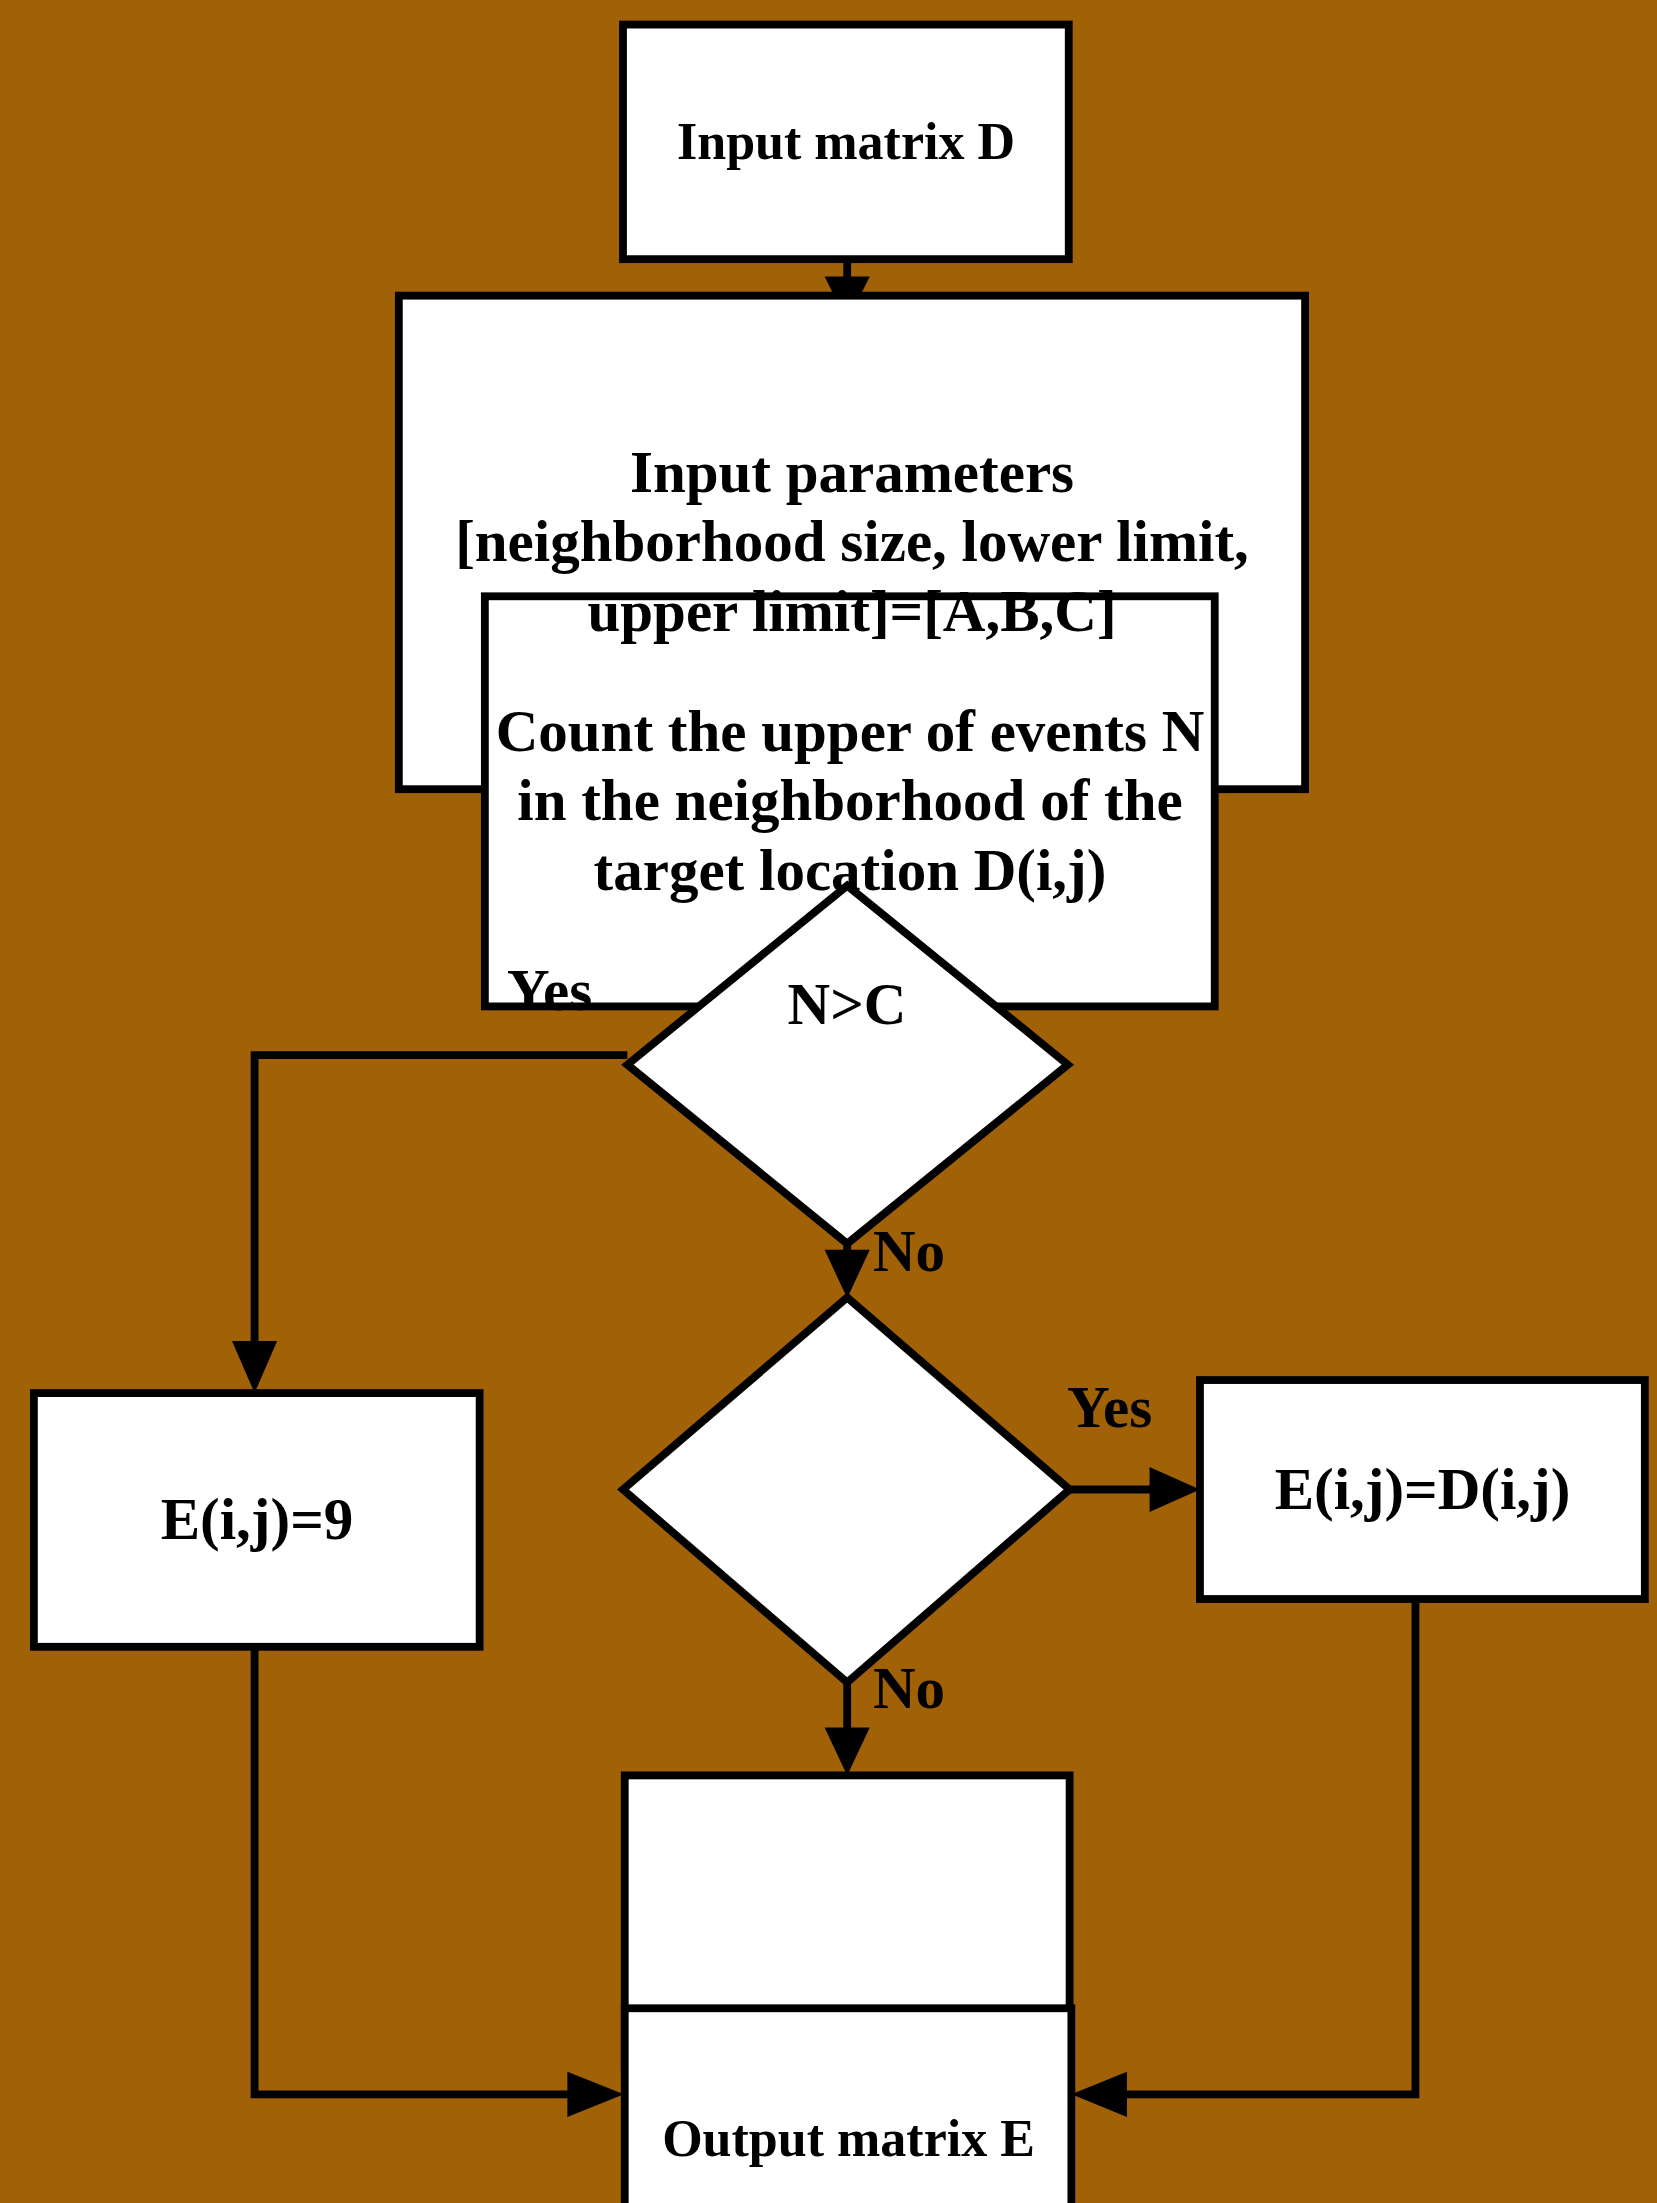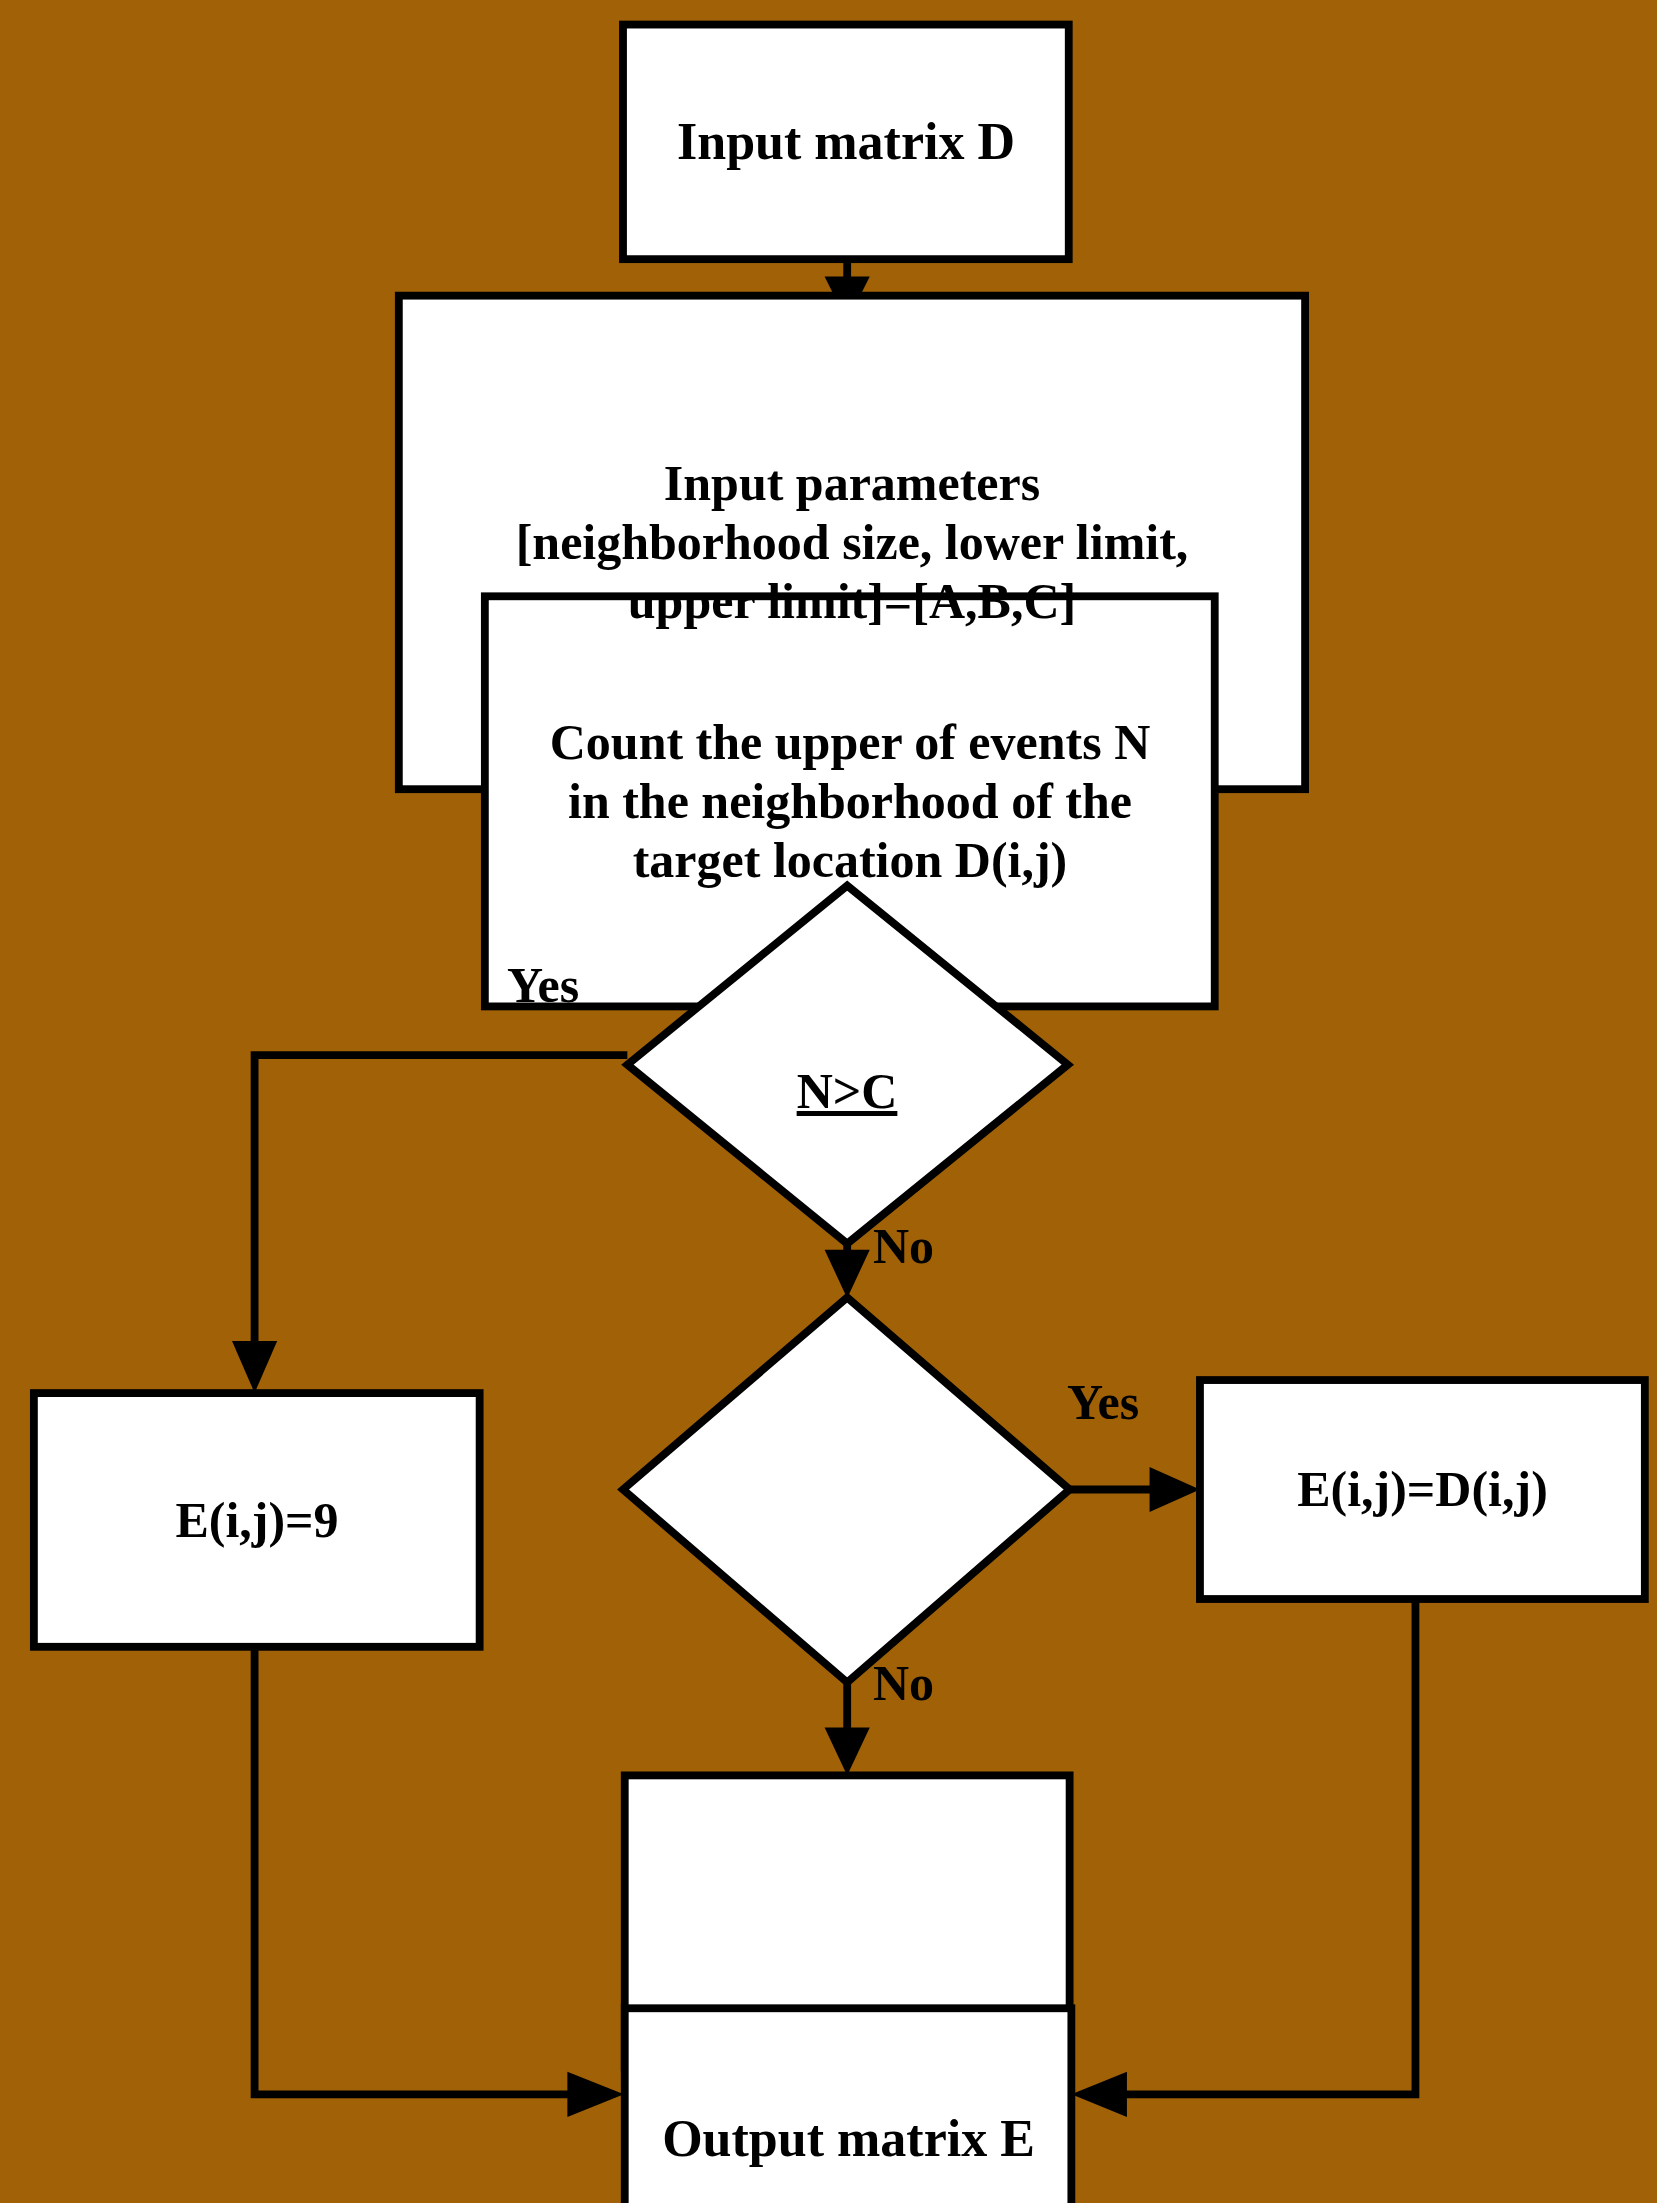--- a/index.html
+++ b/index.html
@@ -54,21 +54,21 @@
   }
   .edge-label {
     position: absolute;
     font-family: "Liberation Serif", "DejaVu Serif", serif;
     font-weight: bold;
     color: #000000;
     white-space: nowrap;
     pointer-events: none;
   }
   .fs-60 { font-size: 52px; }
-  .fs-57 { font-size: 50px; }
+  .fs-57 { font-size: 59px; }
 </style>
 </head>
 <body>
 
 <div id="flowchart-root">
 
   <svg class="fc" viewBox="0 0 1907 2536" xmlns="http://www.w3.org/2000/svg">
 
     <g>
       <path class="conn" d="M 975 298 L 975 320"></path>
@@ -144,21 +144,21 @@
   <div class="node-label fs-60" style="left:623px; top:24px; width:446px; height:235px;">Input matrix D</div>
 
   <div class="node-label fs-57" style="left:399px; top:295px; width:906px; height:494px;">Input parameters
 [neighborhood size, lower limit,
 upper limit]=[A,B,C]</div>
 
   <div class="node-label fs-57" style="left:485px; top:596px; width:730px; height:410px;">Count the upper of events N
 in the neighborhood of the
 target location D(i,j)</div>
 
-  <div class="node-label fs-57" style="left:695px; top:1026px; width:304px; height:130px;text-decoration:underline;">N&gt;C</div>
+  <div class="node-label fs-57" style="left:695px; top:940px; width:304px; height:130px;">N&gt;C</div>
 
 
   <div class="node-label fs-57" style="left:34px; top:1393px; width:446px; height:254px;">E(i,j)=9</div>
 
   <div class="node-label fs-57" style="left:1200px; top:1380px; width:445px; height:219px;">E(i,j)=D(i,j)</div>
 
 
   <div class="node-label fs-60" style="left:625px; top:2008px; width:447px; height:261px;">Output matrix E</div>
 
   <div class="edge-label fs-57" style="left:507px; top:956px;">Yes</div>

